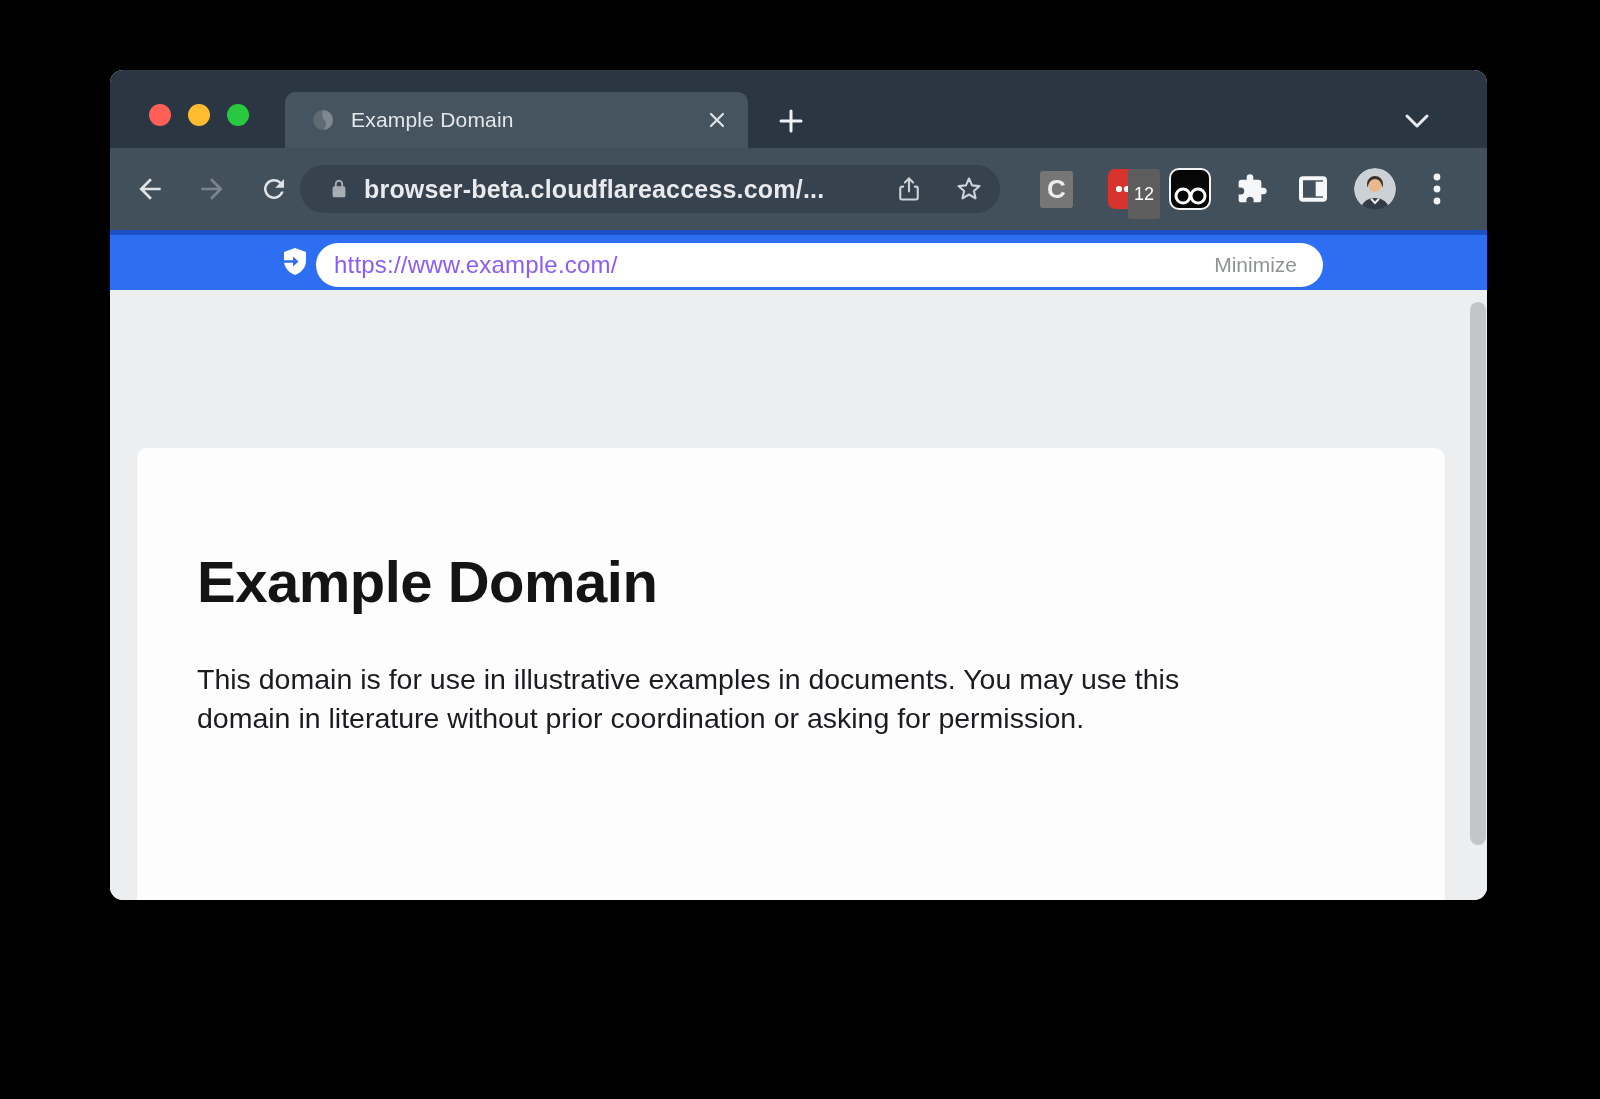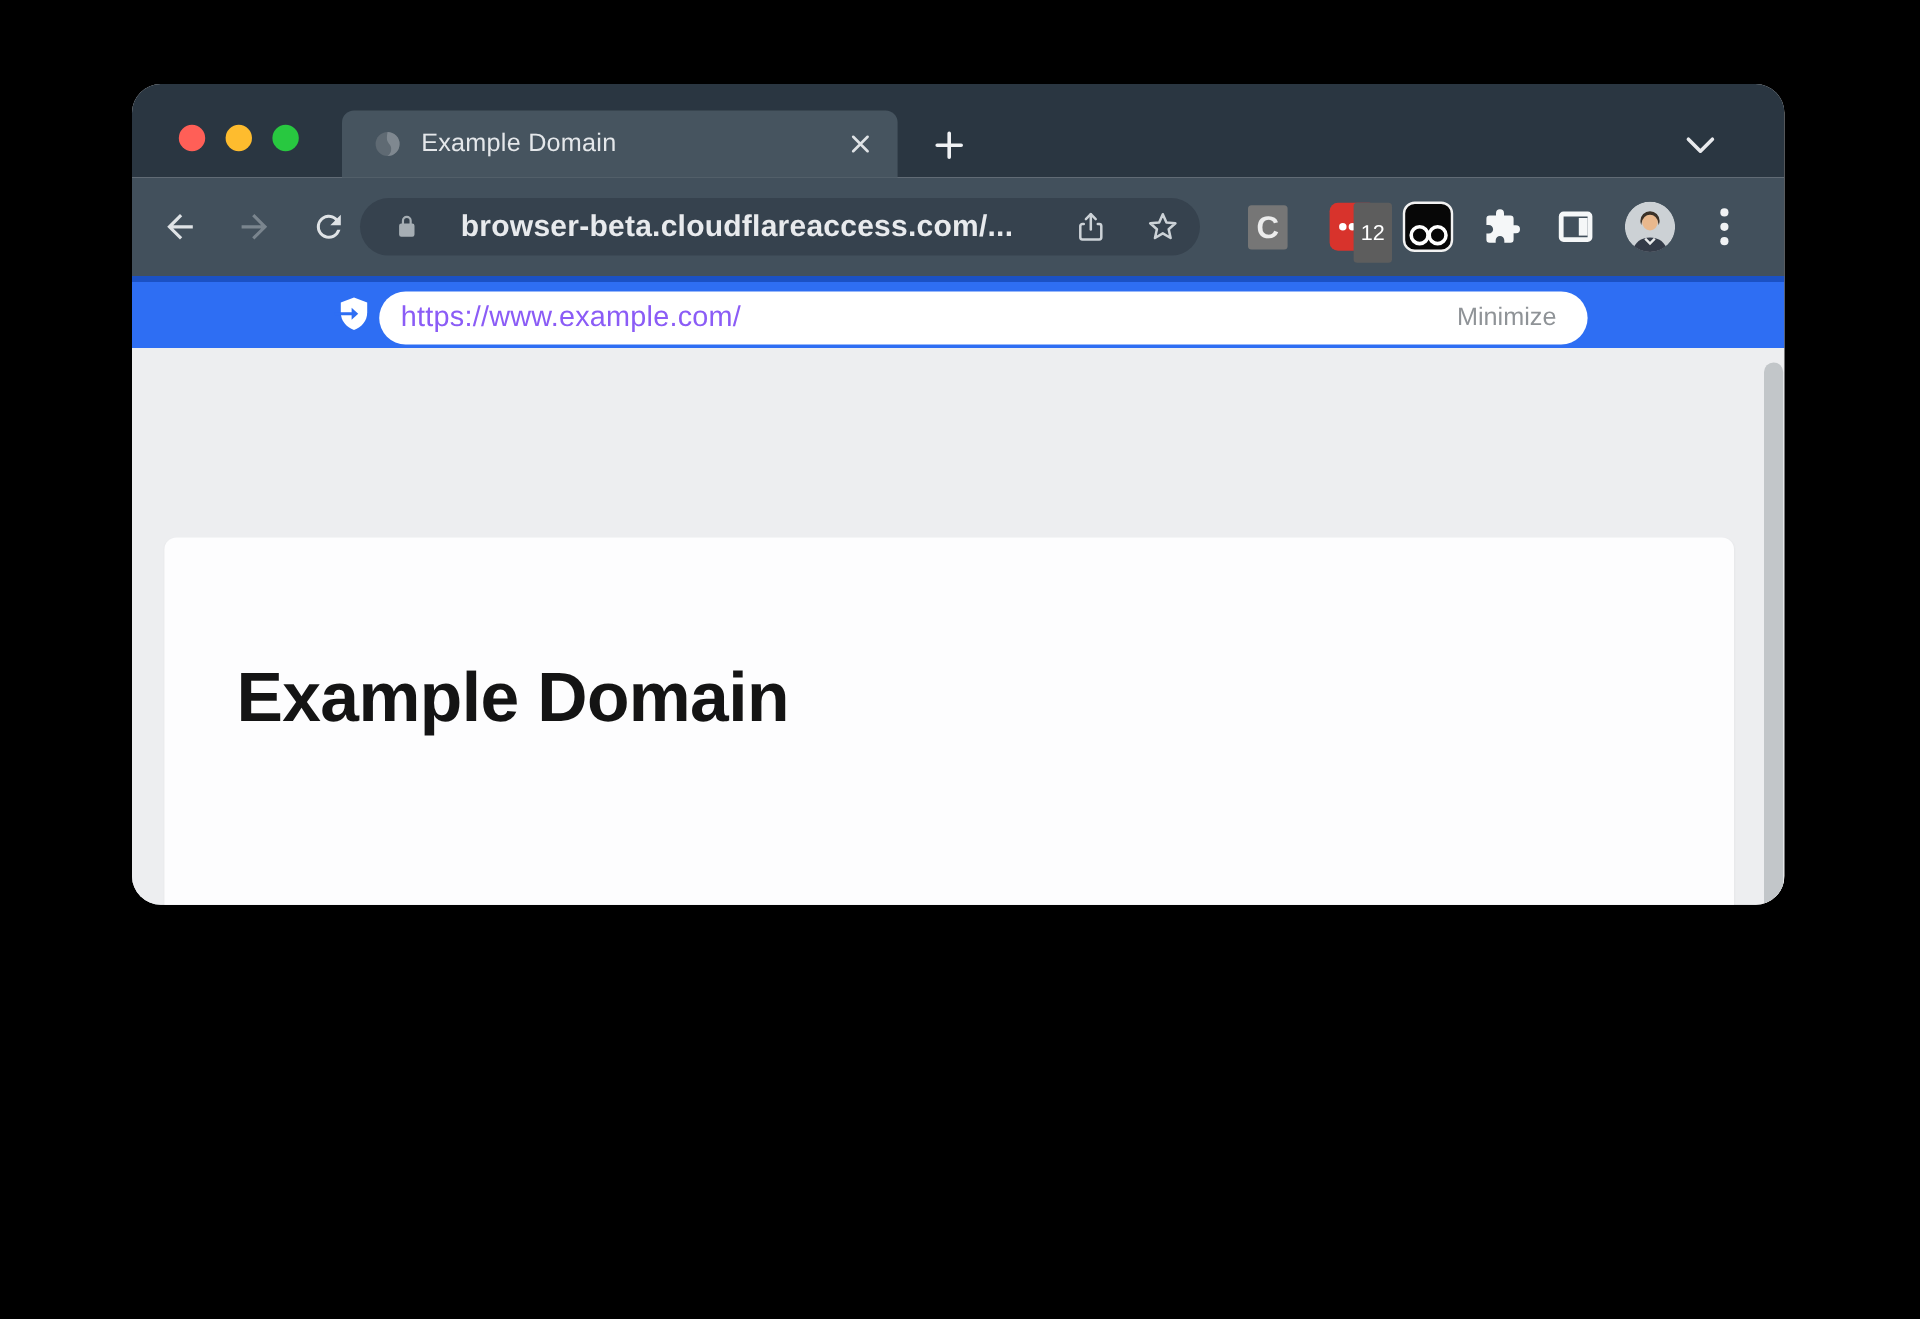--- a/index.html
+++ b/index.html
@@ -21,22 +21,22 @@
   }
   *{box-sizing:border-box;margin:0;padding:0;}
   html,body{width:1600px;height:1099px;}
   body{
     background:#000;
     font-family:"Liberation Sans", sans-serif;
     position:relative;
     overflow:hidden;
   }
   .window{
-    position:absolute;left:110px;top:70px;width:1377px;height:684px;
-    border-radius:24px;overflow:hidden;background:var(--content-bg);
+    position:absolute;left:110px;top:70px;width:1377px;height:830px;
+    border-radius:13px;overflow:hidden;background:var(--content-bg);
   }
   
   .tabstrip{position:relative;height:78px;background:var(--tabstrip);}
   .traffic{position:absolute;left:39px;top:34px;display:flex;gap:17px;}
   .light{width:22px;height:22px;border-radius:50%;}
   .light.red{background:var(--traffic-red);}
   .light.yellow{background:var(--traffic-yellow);}
   .light.green{background:var(--traffic-green);}
   .tab{
     position:absolute;left:175px;top:22px;width:463px;height:56px;
@@ -49,21 +49,21 @@
   .newtab{position:absolute;left:662px;top:32px;width:38px;height:38px;display:flex;align-items:center;justify-content:center;}
   .tab-chevron{position:absolute;right:56px;top:39px;width:28px;height:24px;display:flex;align-items:center;justify-content:center;}
   
   .toolbar{position:relative;height:82px;background:var(--toolbar);}
   .navbtn{position:absolute;top:19px;width:44px;height:44px;display:flex;align-items:center;justify-content:center;border-radius:50%;}
   .navbtn.back{left:18px;}
   .navbtn.forward{left:80px;}
   .navbtn.reload{left:142px;}
   .omnibox{
     position:absolute;left:190px;top:17px;width:700px;height:48px;border-radius:24px;
-    background:var(--omnibox);display:flex;align-items:center;gap:20px;
+    background:var(--omnibox);display:flex;align-items:center;
   }
   .omnibox .lock{margin-left:28px;flex:0 0 auto;}
   .omnibox .url{margin-left:14px;font-size:25px;font-weight:700;color:var(--chrome-text);letter-spacing:.2px;white-space:nowrap;}
   .omni-ic{position:absolute;top:9px;width:30px;height:30px;display:flex;align-items:center;justify-content:center;}
   .omni-ic.share{right:76px;}
   .omni-ic.star{right:16px;}
   .ext-row{position:absolute;right:30px;top:0;height:82px;display:flex;align-items:center;gap:21px;}
   .ext-c{width:33px;height:37px;background:#767676;border-radius:3px;display:flex;align-items:center;justify-content:center;
          color:#ececec;font-size:26px;font-weight:700;margin-right:14px;}
   .ext-lastpass{position:relative;width:40px;height:40px;border-radius:7px;background:var(--lastpass-red);
@@ -227,17 +227,19 @@
     </svg>
     <div class="iso-pill">
       <span class="iso-url">https://www.example.com/</span>
       <span class="iso-min">Minimize</span>
     </div>
   </div>
 
   <div class="content">
     <div class="card">
       <h1>Example Domain</h1>
+      <p>This domain is for use in illustrative examples in documents. You may use this
+domain in literature without prior coordination or asking for permission.</p>
     </div>
     <div class="scroll-thumb"></div>
   </div>
 
 </div>
 
 </body></html>

